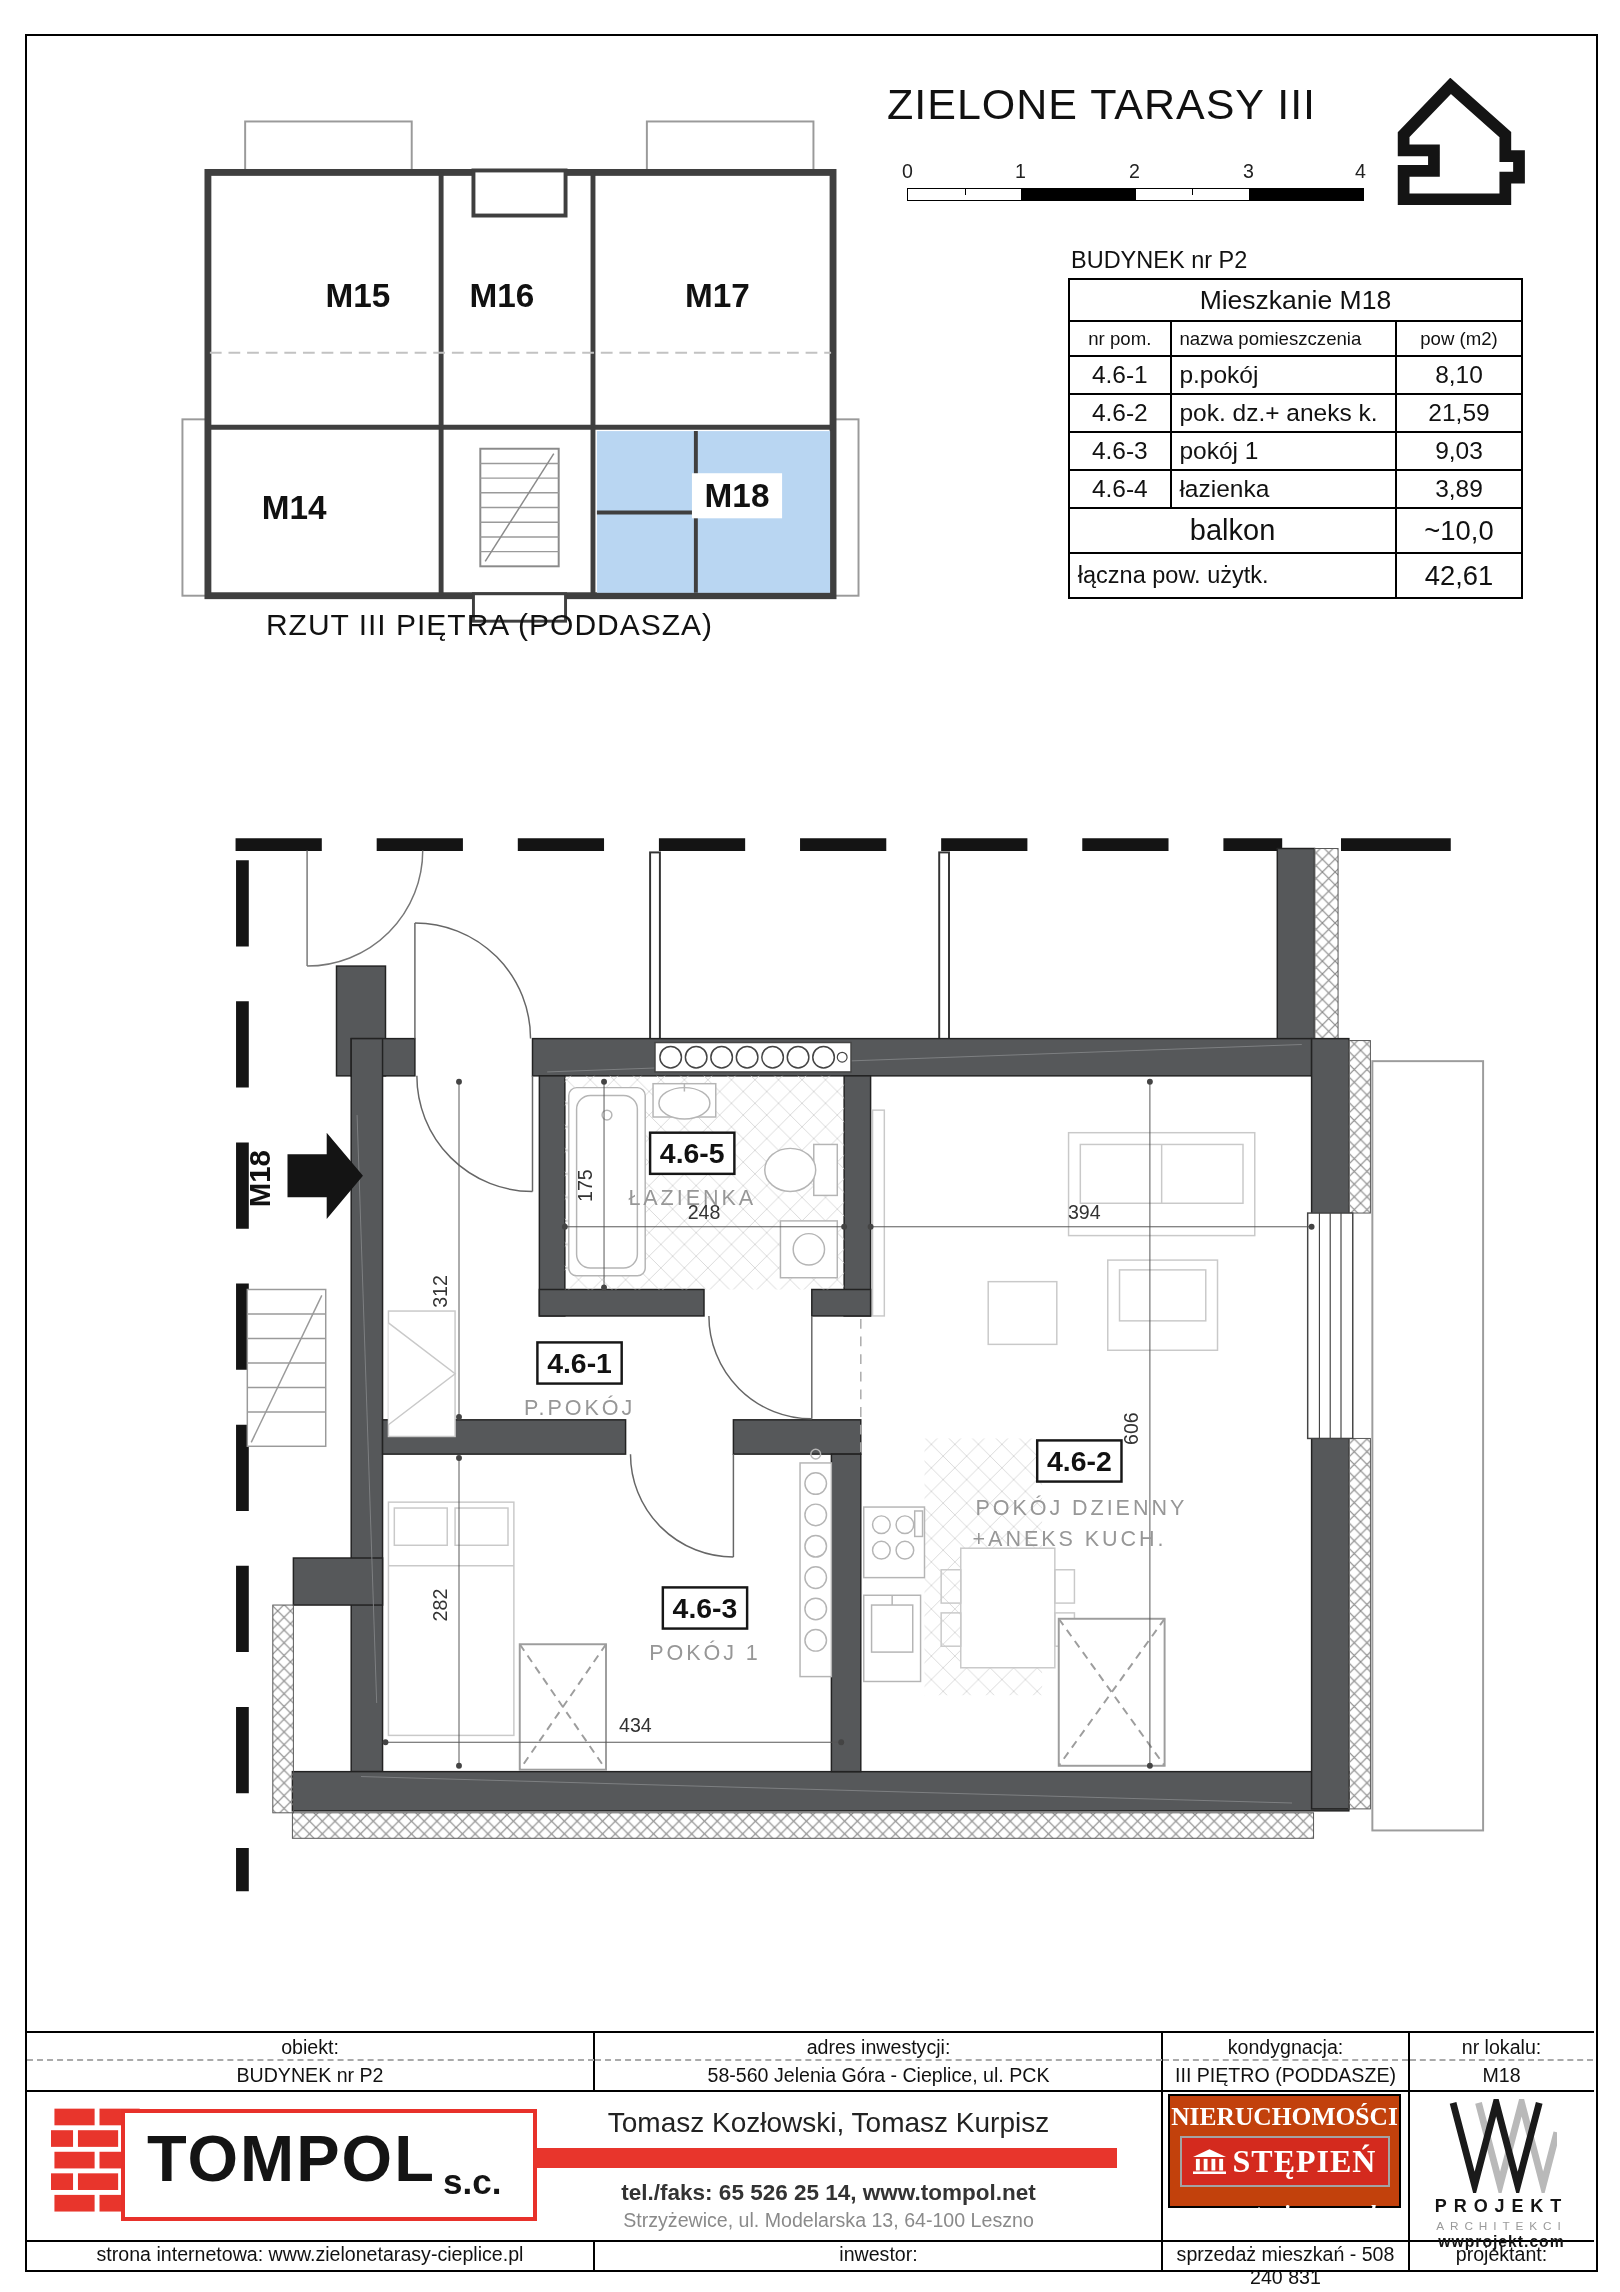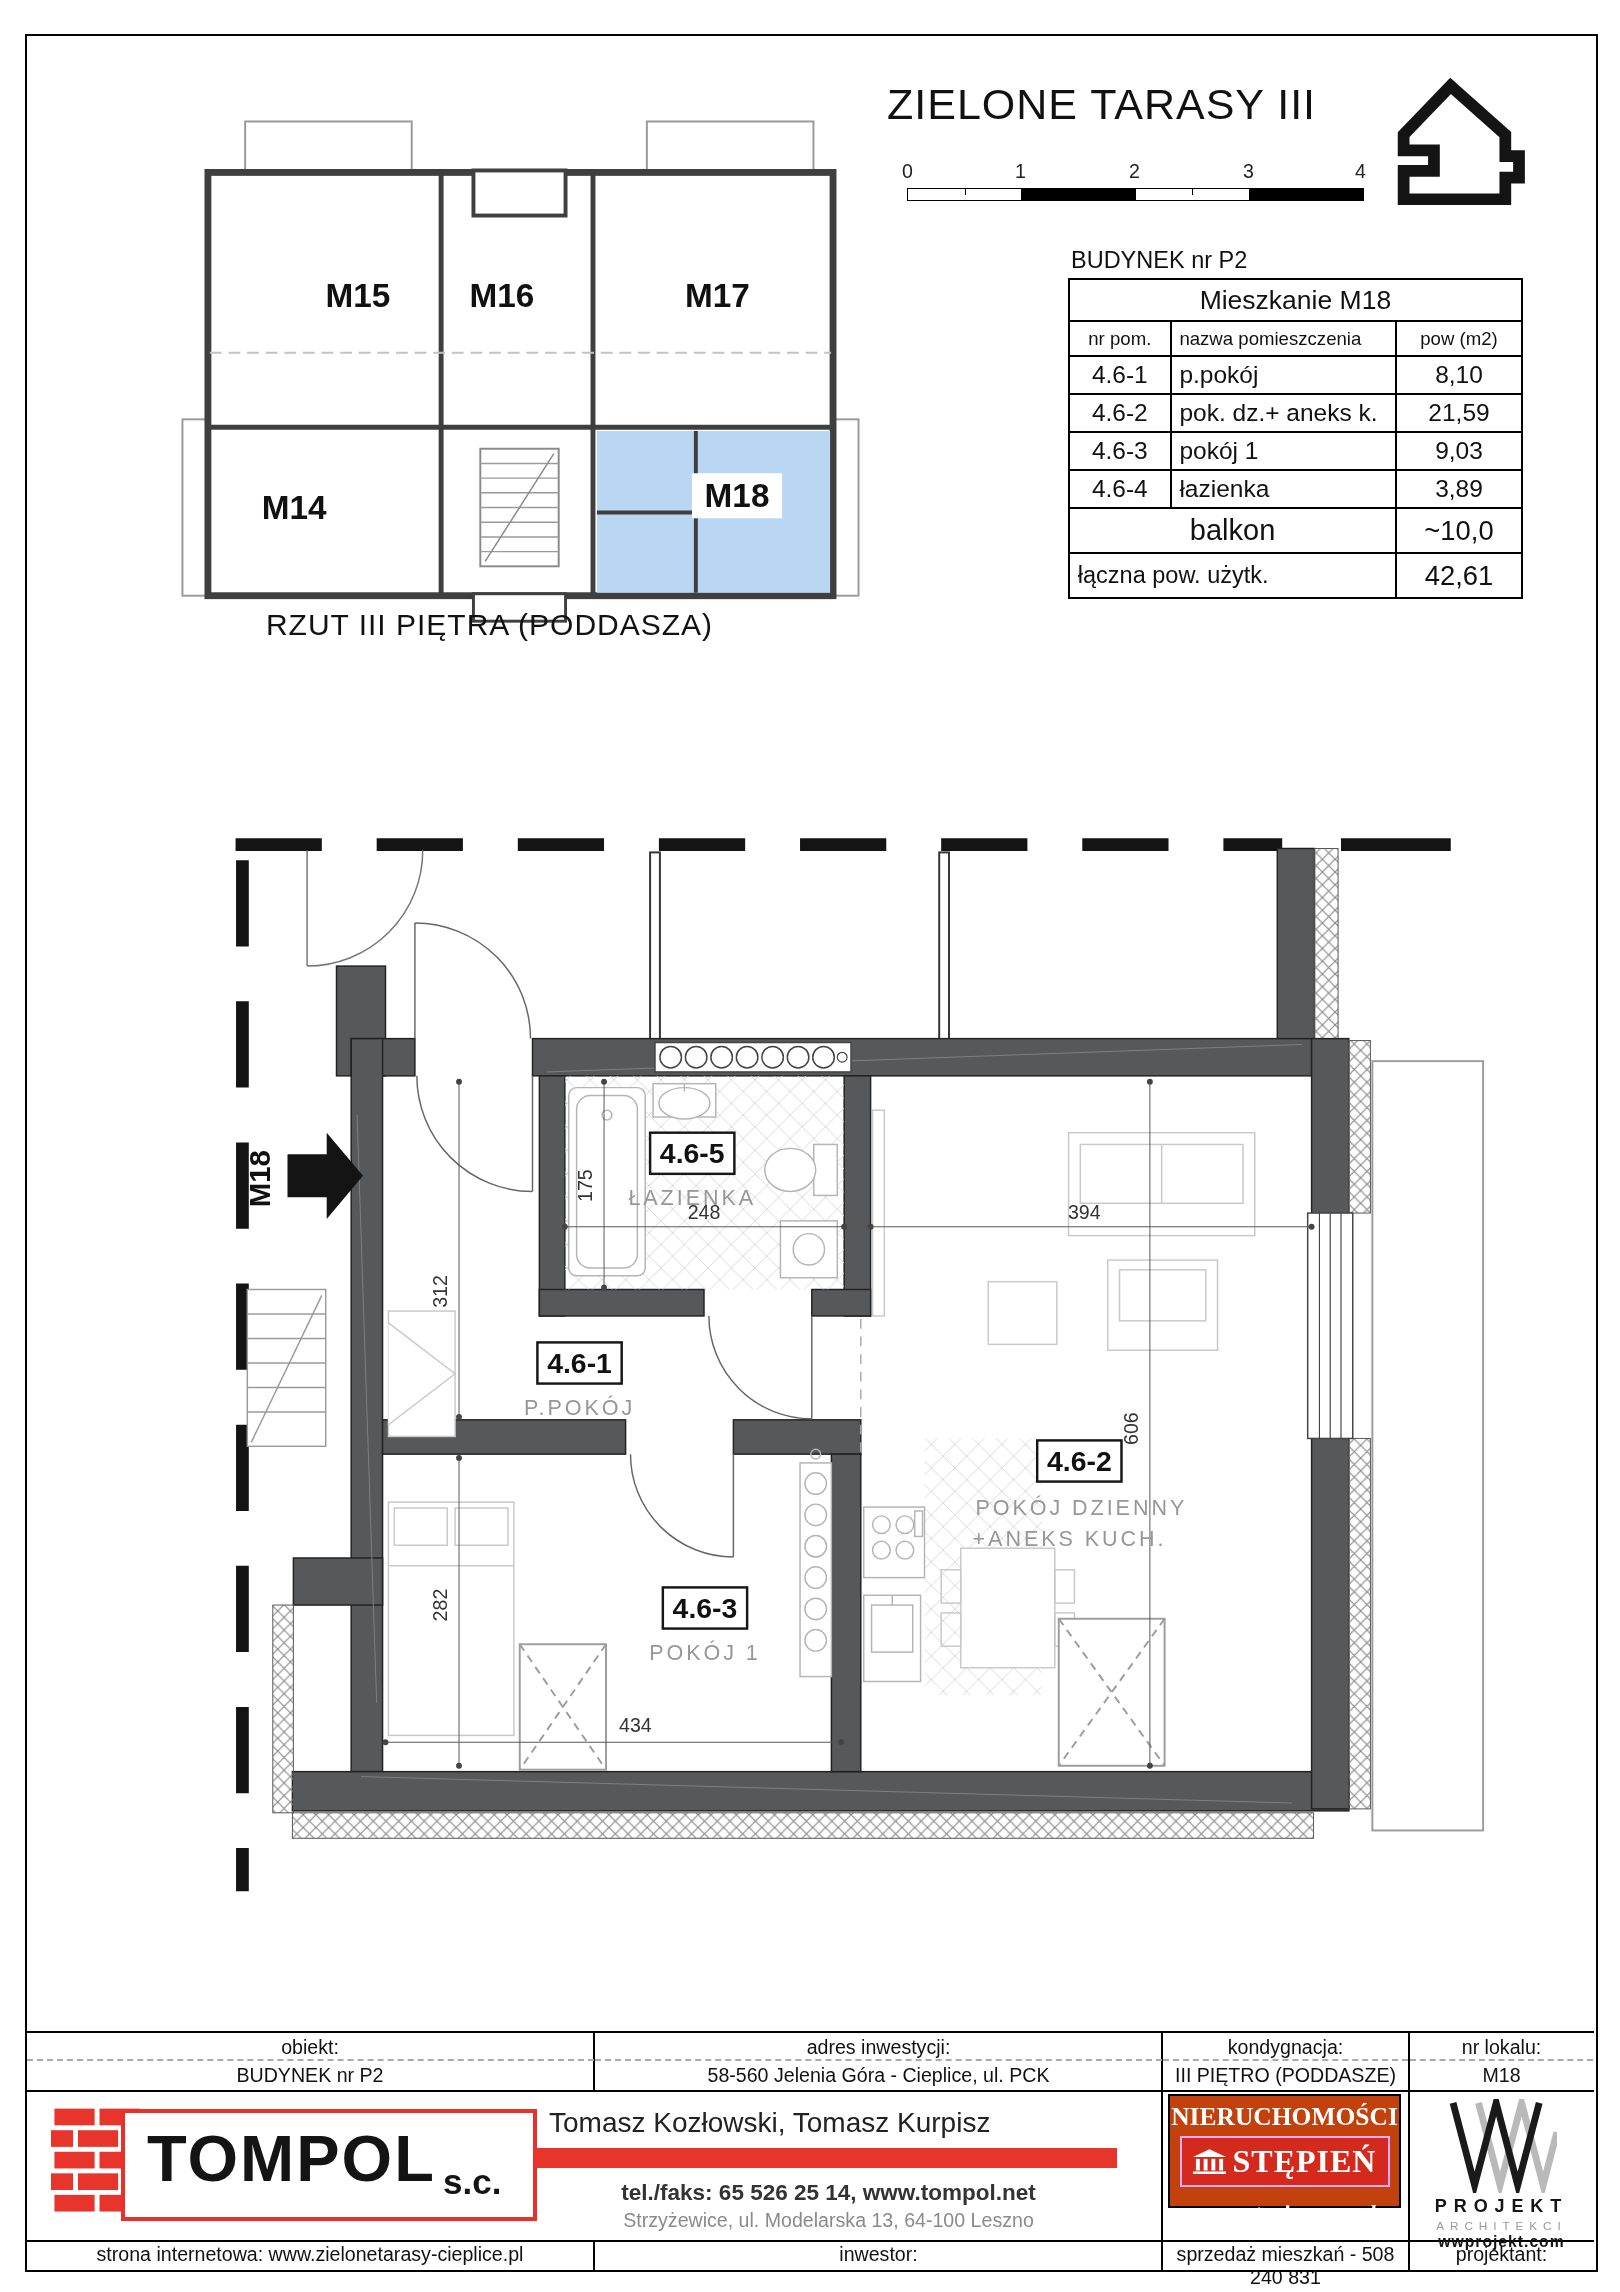--- a/index.html
+++ b/index.html
@@ -30,26 +30,26 @@
   #mini-caption{left:225px;top:608px;width:529px;text-align:center;font-size:30px;letter-spacing:1px;white-space:nowrap;}
   
   .fline{background:#000;}
   .f-label{position:absolute;font-size:19.6px;text-align:center;}
   .f-value{position:absolute;font-size:19.6px;text-align:center;}
   .f-dash{position:absolute;border-top:2px dashed #aaa;}
   #tompol-box{left:121px;top:2109px;width:416px;height:112px;background:#fff;border:4.9px solid #e8312a;box-sizing:border-box;}
   #tompol-name{left:147px;top:2121px;font-size:65px;font-weight:bold;letter-spacing:2px;color:#141414;}
   #tompol-sc{left:443px;top:2162px;font-size:35px;font-weight:bold;color:#141414;}
   #red-bar{left:534px;top:2148px;width:583px;height:19.6px;background:#e8352c;}
-  #owners{left:549px;top:2107px;width:559px;text-align:left;font-size:28px;color:#222;}
+  #owners{left:549px;top:2107px;width:559px;text-align:center;font-size:28px;color:#222;}
   #phone{left:549px;top:2180px;width:559px;text-align:center;font-size:22.5px;font-weight:bold;color:#333;}
   #addr{left:549px;top:2209px;width:559px;text-align:center;font-size:19.6px;color:#8a8a8a;}
   #stepien{left:1168px;top:2094px;width:233px;height:114px;background:#c2410c;border:2.9px solid #000;box-sizing:border-box;font-family:"Liberation Serif", serif;}
   #stepien .l1{margin-top:5.9px;text-align:center;color:#fff;font-weight:bold;font-size:25.5px;}
-  #stepien .redbox{margin:3.9px auto 0 auto;width:210px;height:51px;background:#d42a1e;border:2px solid #f0abfc;box-sizing:border-box;display:flex;align-items:center;justify-content:center;gap:7px;}
+  #stepien .redbox{margin:3.9px auto 0 auto;width:210px;height:51px;background:#d42a1e;border:2px solid #a3a3a3;box-sizing:border-box;display:flex;align-items:center;justify-content:center;gap:7px;}
   #stepien .l2{color:#fff;font-weight:bold;font-size:32px;letter-spacing:1px;}
   #stepien .url{margin-top:13px;text-align:center;color:#fff;font-weight:bold;font-style:italic;font-size:23.5px;}
   #wcell-name{left:1408px;top:2196px;width:187px;text-align:center;font-size:18px;font-weight:bold;letter-spacing:6.9px;color:#141414;}
   #wcell-sub{left:1408px;top:2219px;width:187px;text-align:center;font-size:11.8px;letter-spacing:5.9px;color:#9a9a9a;}
   #wcell-url{left:1408px;top:2233px;width:187px;text-align:center;font-size:15.7px;font-weight:bold;color:#141414;letter-spacing:1px;}
   .f3{position:absolute;top:2243px;font-size:19.6px;text-align:center;}
   
   svg text{font-family:"Liberation Sans", sans-serif;}
   .dim-t{font-size:20px;fill:#333;}
   .code-t{font-size:29px;font-weight:bold;fill:#111;}

